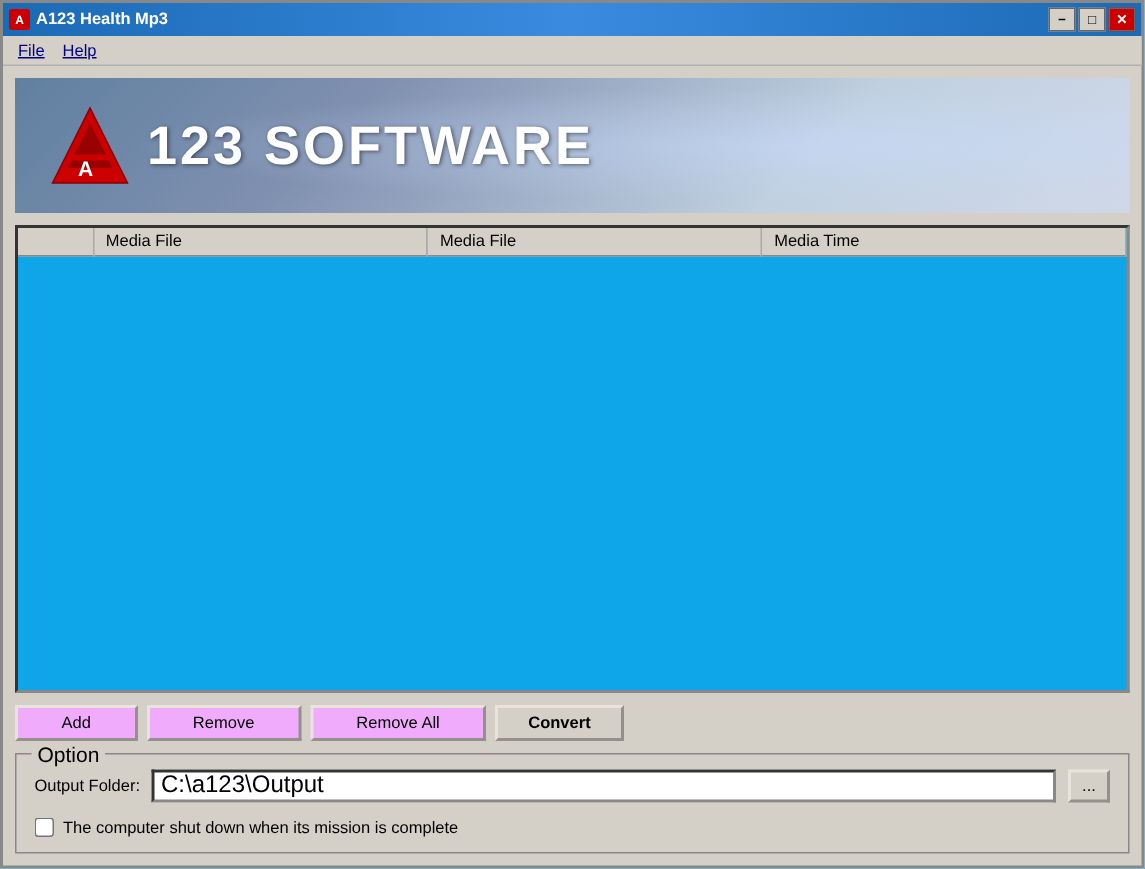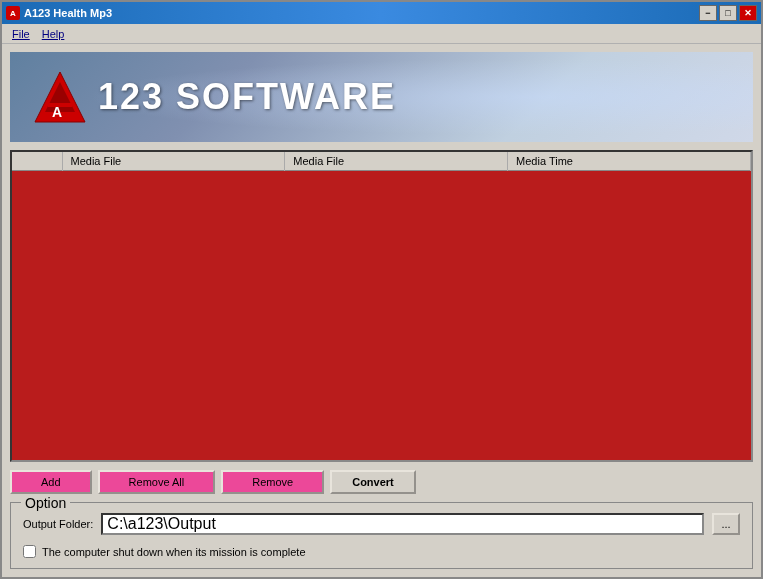--- a/index.html
+++ b/index.html
@@ -150,21 +150,21 @@
       color: white;
       text-shadow: 1px 1px 3px rgba(0,0,0,0.5);
       letter-spacing: 2px;
       font-family: Arial, sans-serif;
     }
 
     
     .file-list-container {
       flex: 1;
       border: 2px inset #888;
-      background: #b91c1c;
+      background: #0ea5e9;
       overflow-y: auto;
     }
 
     .file-list-table {
       width: 100%;
       border-collapse: collapse;
       font-size: 11px;
     }
 
     .file-list-table thead tr {
@@ -192,21 +192,21 @@
     
     .buttons-row {
       display: flex;
       align-items: center;
       gap: 6px;
       flex-shrink: 0;
     }
 
     .btn {
       padding: 4px 29px;
-      background: #ec4899;
+      background: #f0abfc;
       border: 2px outset #e8e4dc;
       font-size: 11px;
       cursor: pointer;
       min-width: 70px;
     }
 
     .btn-convert {
       background: #d4d0c8;
       border: 2px outset #e8e4dc;
       font-weight: bold;
@@ -328,22 +328,22 @@
             <th>Media Time</th>
           </tr>
         </thead>
         <tbody>
         </tbody>
       </table>
     </div>
 
     <div class="buttons-row">
       <button class="btn">Add</button>
+      <button class="btn">Remove</button>
       <button class="btn">Remove All</button>
-      <button class="btn">Remove</button>
       <button class="btn btn-convert">Convert</button>
     </div>
 
     <div class="option-group">
       <span class="option-group-legend">Option</span>
 
       <div class="output-folder-row">
         <label class="output-folder-label">Output Folder:</label>
         <input class="output-folder-input" type="text" value="C:\a123\Output" style="">
         <button class="browse-btn">...</button>

